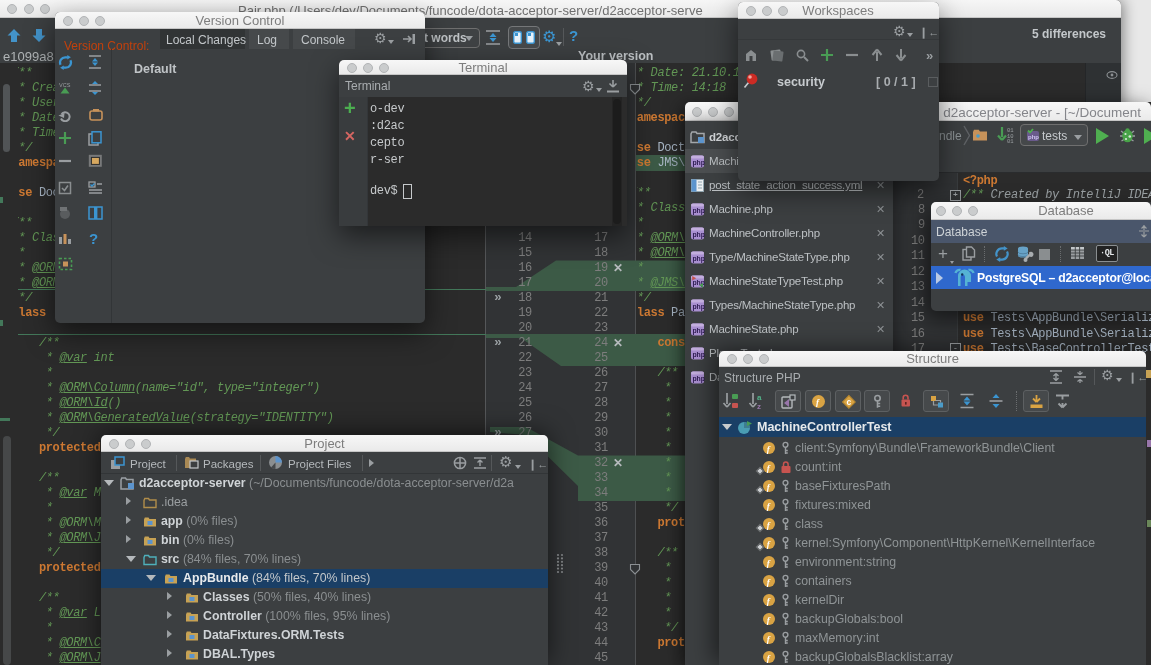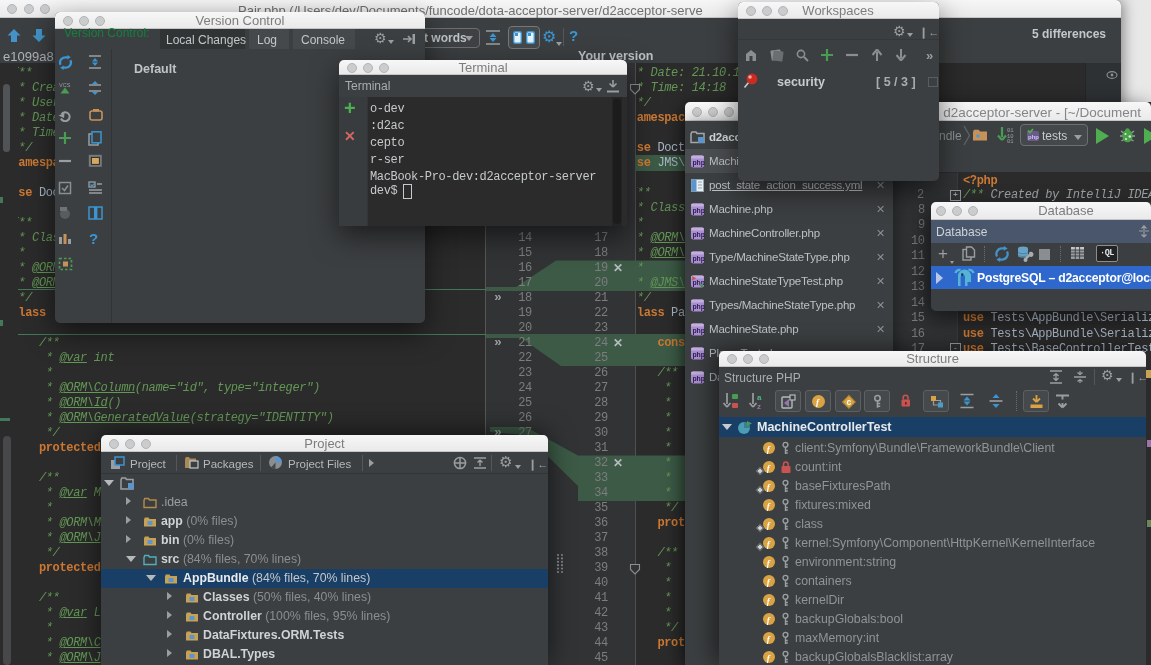--- a/index.html
+++ b/index.html
@@ -197,21 +197,21 @@
 <div style="position:absolute;left:628px;top:562px;width:14px;height:13px;"><svg width="14" height="13">
         <path d="M2.5 1.5 H11.5 V6.5 L7 11 L2.5 6.5 Z" fill="#313335" stroke="#8c9093" stroke-width="1.1"></path>
       </svg></div>
 <div style="position:absolute;left:55px;top:12px;width:370px;height:311px;background:#3c3f41;border-radius:5px;box-shadow:0 10px 28px rgba(0,0,0,0.55);"></div>
 <div style="position:absolute;left:55px;top:12px;width:370px;height:17px;background:linear-gradient(#f7f7f7,#eaeaea);border-bottom:1px solid #c6c6c6;border-radius:5px 5px 0 0;box-sizing:border-box;"></div>
     <div style="position:absolute;left:63px;top:15.5px;width:10px;height:10px;border-radius:50%;background:#cacccd;border:1px solid #b2b4b6;box-sizing:border-box;"></div>
     <div style="position:absolute;left:79px;top:15.5px;width:10px;height:10px;border-radius:50%;background:#cacccd;border:1px solid #b2b4b6;box-sizing:border-box;"></div>
     <div style="position:absolute;left:95px;top:15.5px;width:10px;height:10px;border-radius:50%;background:#cacccd;border:1px solid #b2b4b6;box-sizing:border-box;"></div>
     <div style="position:absolute;left:90.0px;top:12.5px;width:300px;text-align:center;font:13px/16px Liberation Sans,sans-serif;color:#7d7d7d;white-space:nowrap;">Version Control</div>
 <div style="position:absolute;left:55px;top:29px;width:370px;height:20px;background:#3c3f41;"></div>
-<div style="position:absolute;left:64px;top:26px;font:400 12px/14px Liberation Sans,sans-serif;letter-spacing:0px;color:#15803d;white-space:pre;">Version Control:</div>
+<div style="position:absolute;left:64px;top:39px;font:400 12px/14px Liberation Sans,sans-serif;letter-spacing:0px;color:#c2410c;white-space:pre;">Version Control:</div>
 <div style="position:absolute;left:160px;top:29px;width:85px;height:20px;background:#313435;"></div>
 <div style="position:absolute;left:166px;top:33px;font:400 12px/14px Liberation Sans,sans-serif;letter-spacing:0px;color:#c2c6c9;white-space:pre;">Local Changes</div>
 <div style="position:absolute;left:249px;top:29px;width:40px;height:20px;background:#46494b;"></div>
 <div style="position:absolute;left:257px;top:33px;font:400 12px/14px Liberation Sans,sans-serif;letter-spacing:0px;color:#c2c6c9;white-space:pre;">Log</div>
 <div style="position:absolute;left:293px;top:29px;width:62px;height:20px;background:#46494b;"></div>
 <div style="position:absolute;left:301px;top:33px;font:400 12px/14px Liberation Sans,sans-serif;letter-spacing:0px;color:#c2c6c9;white-space:pre;">Console</div>
 <div style="position:absolute;left:374px;top:31px;font:14px/15px Liberation Sans,sans-serif;color:#9a9ea1;">⚙</div>
 <div style="position:absolute;left:388px;top:40px;width:0;height:0;border-top:4px solid #9a9ea1;border-left:3px solid transparent;border-right:3px solid transparent;"></div>
 <div style="position:absolute;left:402px;top:32px;width:14px;height:14px;"><svg width="14" height="14">
         <path d="M1 7 h8 M6 4 l3 3 -3 3" stroke="#9a9ea1" stroke-width="1.6" fill="none"></path>
@@ -306,21 +306,20 @@
       </svg></div>
 <div style="position:absolute;left:339px;top:97px;width:288px;height:129px;background:#2b2b2b;"></div>
 <div style="position:absolute;left:339px;top:97px;width:28px;height:129px;background:#393c3e;"></div>
 <div style="position:absolute;left:367px;top:97px;width:1px;height:129px;background:#333639;"></div>
 <div style="position:absolute;left:344px;top:100px;font:700 20px/16px Liberation Sans,sans-serif;color:#4caf50;">+</div>
 <div style="position:absolute;left:344px;top:129px;font:700 14px/15px Liberation Sans,sans-serif;color:#d56662;">✕</div>
 <div style="position:absolute;left:370px;top:101px;font:400 12px/16px Liberation Mono,monospace;letter-spacing:-0.35px;color:#c6c9cb;white-space:pre;">o-dev</div>
 <div style="position:absolute;left:370px;top:118px;font:400 12px/16px Liberation Mono,monospace;letter-spacing:-0.35px;color:#c6c9cb;white-space:pre;">:d2ac</div>
 <div style="position:absolute;left:370px;top:135px;font:400 12px/16px Liberation Mono,monospace;letter-spacing:-0.35px;color:#c6c9cb;white-space:pre;">cepto</div>
 <div style="position:absolute;left:370px;top:152px;font:400 12px/16px Liberation Mono,monospace;letter-spacing:-0.35px;color:#c6c9cb;white-space:pre;">r-ser</div>
-<div style="position:absolute;left:370px;top:169px;font:400 12px/16px Liberation Mono,monospace;letter-spacing:-0.35px;color:#c6c9cb;white-space:pre;">MacBook-Pro-dev:d2acceptor-server</div>
 <div style="position:absolute;left:370px;top:183px;font:400 12px/16px Liberation Mono,monospace;letter-spacing:-0.35px;color:#c6c9cb;white-space:pre;">dev$</div>
 <div style="position:absolute;left:403px;top:184px;width:7px;height:13px;border:1.3px solid #c6c9cb;"></div>
 <div style="position:absolute;left:612px;top:97px;width:10px;height:129px;background:rgba(0,0,0,0.14);"></div>
 <div style="position:absolute;left:613px;top:99px;width:8px;height:125px;background:rgba(0,0,0,0.22);border-radius:4px;"></div>
 <div style="position:absolute;left:684.5px;top:102px;width:466.5px;height:563px;background:#2b2b2b;border-radius:5px 0 0 0;box-shadow:-3px 3px 18px rgba(0,0,0,0.5);"></div>
 <div style="position:absolute;left:684.5px;top:102px;width:466.5px;height:19px;background:linear-gradient(#f7f7f7,#eaeaea);border-bottom:1px solid #c6c6c6;border-radius:5px 5px 0 0;box-sizing:border-box;"></div>
     <div style="position:absolute;left:692px;top:106.5px;width:10px;height:10px;border-radius:50%;background:#cacccd;border:1px solid #b2b4b6;box-sizing:border-box;"></div>
     <div style="position:absolute;left:708px;top:106.5px;width:10px;height:10px;border-radius:50%;background:#cacccd;border:1px solid #b2b4b6;box-sizing:border-box;"></div>
     <div style="position:absolute;left:724px;top:106.5px;width:10px;height:10px;border-radius:50%;background:#cacccd;border:1px solid #b2b4b6;box-sizing:border-box;"></div>
     <div style="position:absolute;left:767.75px;top:103.5px;width:300px;text-align:center;font:13px/16px Liberation Sans,sans-serif;color:#7d7d7d;white-space:nowrap;"></div>
@@ -492,21 +491,21 @@
         <path d="M8 1 V10 M8 12.5 L3.5 7 M8 12.5 L12.5 7" stroke="#8a8e90" stroke-width="2" fill="none"></path>
       </svg></div>
 <div style="position:absolute;left:926px;top:49px;font:700 13px/14px Liberation Sans,sans-serif;letter-spacing:0px;color:#9a9ea1;white-space:pre;">»</div>
 <div style="position:absolute;left:738px;top:39px;width:201px;height:1px;background:#35383a;"></div>
 <div style="position:absolute;left:743px;top:72px;width:16px;height:17px;"><svg width="16" height="17">
         <path d="M6 10 l-4.5 5.5" stroke="#c8cbce" stroke-width="1.6"></path>
         <circle cx="9" cy="7" r="5.4" fill="#cc2b24"></circle>
         <circle cx="7" cy="5" r="1.8" fill="#f3a59e"></circle>
       </svg></div>
 <div style="position:absolute;left:777px;top:75px;font:700 12.5px/14px Liberation Sans,sans-serif;letter-spacing:0px;color:#c7cbce;white-space:pre;">security</div>
-<div style="position:absolute;left:876px;top:75px;font:700 12.5px/14px Liberation Sans,sans-serif;letter-spacing:0px;color:#a9adb0;white-space:pre;">[ 5 / 3 ]</div>
+<div style="position:absolute;left:876px;top:75px;font:700 12.5px/14px Liberation Sans,sans-serif;letter-spacing:0px;color:#a9adb0;white-space:pre;">[ 0 / 1 ]</div>
 <div style="position:absolute;left:928px;top:77px;width:8px;height:8px;border:1px solid #5a5d5f;"></div>
 <div style="position:absolute;left:931px;top:202px;width:220px;height:109px;background:#3c3f41;border-radius:5px 0 0 5px;box-shadow:-6px 8px 22px rgba(0,0,0,0.55);"></div>
 <div style="position:absolute;left:931px;top:202px;width:220px;height:18px;background:linear-gradient(#f7f7f7,#eaeaea);border-bottom:1px solid #c6c6c6;border-radius:5px 5px 0 0;box-sizing:border-box;"></div>
     <div style="position:absolute;left:936px;top:206.0px;width:10px;height:10px;border-radius:50%;background:#cacccd;border:1px solid #b2b4b6;box-sizing:border-box;"></div>
     <div style="position:absolute;left:952px;top:206.0px;width:10px;height:10px;border-radius:50%;background:#cacccd;border:1px solid #b2b4b6;box-sizing:border-box;"></div>
     <div style="position:absolute;left:968px;top:206.0px;width:10px;height:10px;border-radius:50%;background:#cacccd;border:1px solid #b2b4b6;box-sizing:border-box;"></div>
     <div style="position:absolute;left:916px;top:203.0px;width:300px;text-align:center;font:13px/16px Liberation Sans,sans-serif;color:#7d7d7d;white-space:nowrap;">Database</div>
 <div style="position:absolute;left:931px;top:220px;width:220px;height:23px;background:#4a566b;"></div>
 <div style="position:absolute;left:936px;top:225px;font:400 12px/14px Liberation Sans,sans-serif;letter-spacing:0px;color:#ced3d7;white-space:pre;">Database</div>
 <div style="position:absolute;left:1138px;top:224px;width:12px;height:14px;"><svg width="12" height="14">
@@ -801,20 +800,21 @@
 <div style="position:absolute;left:491px;top:455px;width:1px;height:16px;background:#55585a;"></div>
 <div style="position:absolute;left:499px;top:454px;font:15px/16px Liberation Sans,sans-serif;color:#9a9ea1;">⚙</div>
 <div style="position:absolute;left:515px;top:465px;width:0;height:0;border-top:4px solid #9a9ea1;border-left:3px solid transparent;border-right:3px solid transparent;"></div>
 <div style="position:absolute;left:528px;top:457px;font:400 11px/14px Liberation Sans,sans-serif;letter-spacing:0px;color:#9a9ea1;white-space:pre;">❙←</div>
 <div style="position:absolute;left:101px;top:568.5px;width:447px;height:19px;background:#1a3f66;"></div>
 <div style="position:absolute;left:104px;top:479.5px;width:0;height:0;border-top:6px solid #b5b9bc;border-left:5px solid transparent;border-right:5px solid transparent;"></div>
 <div style="position:absolute;left:120px;top:476.0px;width:15px;height:13px;"><svg width="15" height="13">
         <path d="M1 3 L1 12 L13 12 L13 2.5 L6.5 2.5 L5.5 1 L1.8 1 Z" fill="none" stroke="#9aa0a5" stroke-width="1.5"></path>
         <rect x="8" y="6" width="6" height="6" fill="#5c94cd"></rect>
       </svg></div>
+<div style="position:absolute;left:139px;top:475.5px;font:400 12.3px/14px Liberation Sans,sans-serif;letter-spacing:0px;color:#cfd3d6;white-space:pre;"><b style="color:#d0d4d7;">d2acceptor-server</b> <span style="color:#8a8e90;">(~/Documents/funcode/dota-acceptor-server/d2a</span></div>
 <div style="position:absolute;left:126px;top:497.0px;width:0;height:0;border-left:5.5px solid #9a9ea1;border-top:4.5px solid transparent;border-bottom:4.5px solid transparent;"></div>
 <div style="position:absolute;left:143px;top:495.0px;width:14px;height:12px;"><svg width="14" height="12" viewBox="0 0 14 12">
         <path d="M1 3.5 L1 10.5 L13 10.5 L13 3 L6.5 3 L5.5 1.5 L1.8 1.5 Z" fill="none" stroke="#b08d4a" stroke-width="1.4"></path>
       </svg></div>
 <div style="position:absolute;left:161px;top:494.5px;font:400 12.3px/14px Liberation Sans,sans-serif;letter-spacing:0px;color:#cfd3d6;white-space:pre;"><span style="color:#9a9ea1;">.idea</span></div>
 <div style="position:absolute;left:126px;top:516.0px;width:0;height:0;border-left:5.5px solid #9a9ea1;border-top:4.5px solid transparent;border-bottom:4.5px solid transparent;"></div>
 <div style="position:absolute;left:143px;top:514.0px;width:14px;height:12px;"><svg width="14" height="12" viewBox="0 0 14 12">
         <path d="M1 3.5 L1 10.5 L13 10.5 L13 3 L6.5 3 L5.5 1.5 L1.8 1.5 Z" fill="#c7a254"></path>
         <rect x="4.5" y="5" width="5" height="4" fill="#5c94cd"></rect>
       </svg></div>

